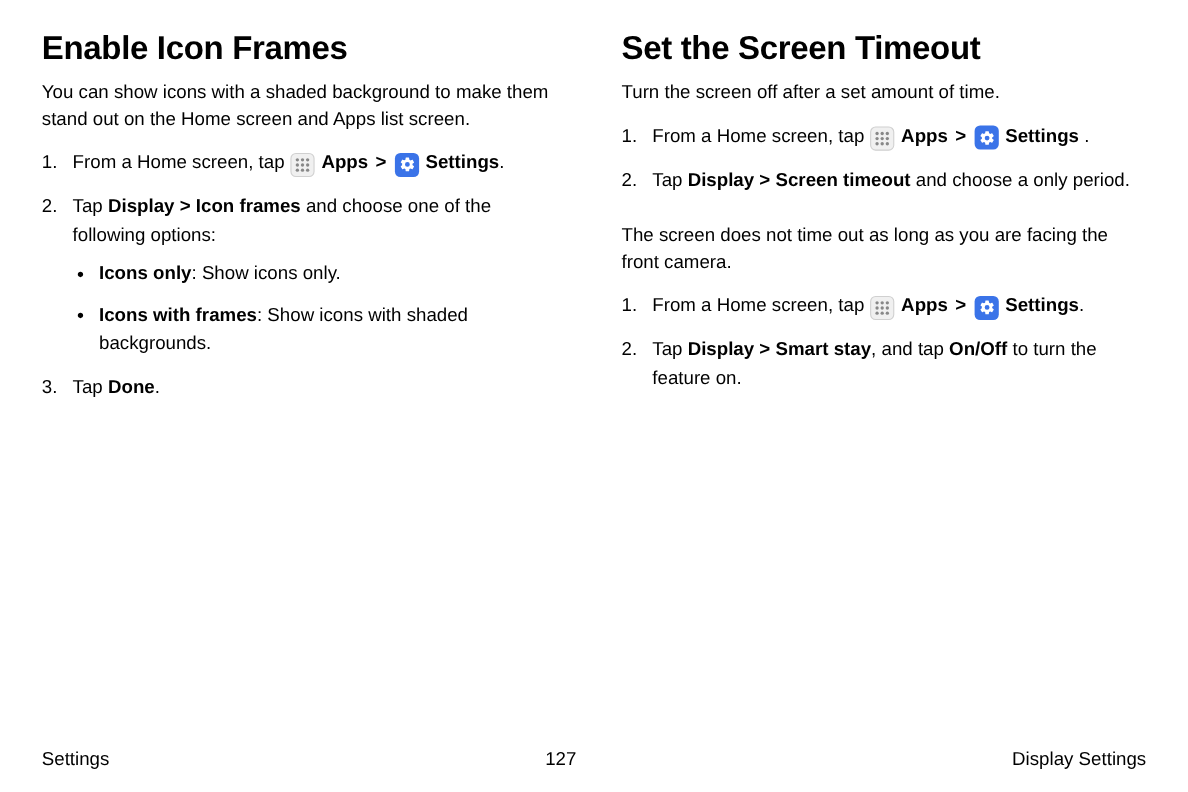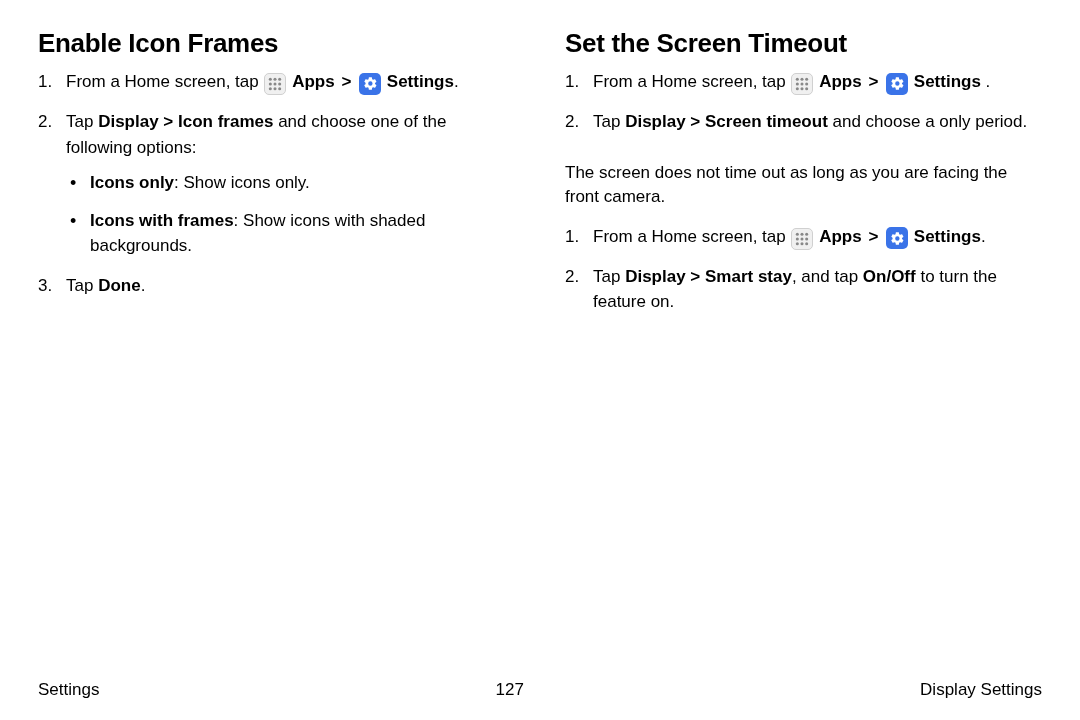--- a/index.html
+++ b/index.html
@@ -14,21 +14,21 @@
   }
   .columns {
     display: flex;
     gap: 50px;
   }
   .col {
     flex: 1;
     min-width: 0;
   }
   h2 {
-    font-size: 26px;
+    font-size: 30px;
     font-weight: 700;
     margin-bottom: 10px;
     letter-spacing: -0.3px;
   }
   p.intro {
     font-size: 17px;
     line-height: 1.45;
     margin-bottom: 14px;
   }
   ol {
@@ -100,20 +100,21 @@
     font-size: 17px;
   }
   .section-block { margin-bottom: 26px; }
 </style>
 </head>
 <body>
 
 <div class="columns">
   <div class="col">
     <h2>Enable Icon Frames</h2>
+    <p class="intro">You can show icons with a shaded background to make them stand out on the Home screen and Apps list screen.</p>
     <ol>
       <li>
         <span>From a Home screen, tap </span><span class="icon apps-icon">
             <svg viewBox="0 0 12 12">
               <g fill="#888">
                 <circle cx="2" cy="2" r="1.3"></circle>
                 <circle cx="6" cy="2" r="1.3"></circle>
                 <circle cx="10" cy="2" r="1.3"></circle>
                 <circle cx="2" cy="6" r="1.3"></circle>
                 <circle cx="6" cy="6" r="1.3"></circle>
@@ -138,20 +139,21 @@
       </li>
       <li>
         <span>Tap </span><span class="b">Done</span><span>.</span>
       </li>
     </ol>
   </div>
 
   <div class="col">
     <div class="section-block">
       <h2>Set the Screen Timeout</h2>
+      <p class="intro">Turn the screen off after a set amount of time.</p>
       <ol>
         <li>
           <span>From a Home screen, tap </span><span class="icon apps-icon">
               <svg viewBox="0 0 12 12">
                 <g fill="#888">
                   <circle cx="2" cy="2" r="1.3"></circle>
                   <circle cx="6" cy="2" r="1.3"></circle>
                   <circle cx="10" cy="2" r="1.3"></circle>
                   <circle cx="2" cy="6" r="1.3"></circle>
                   <circle cx="6" cy="6" r="1.3"></circle>

